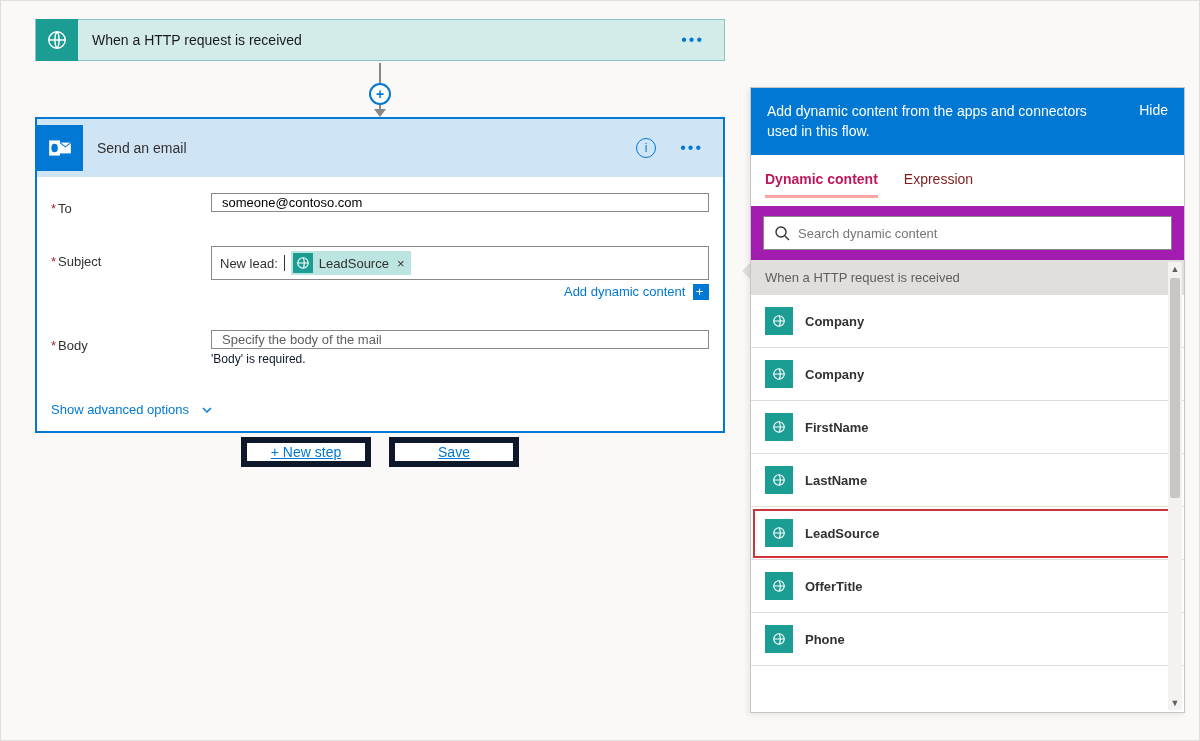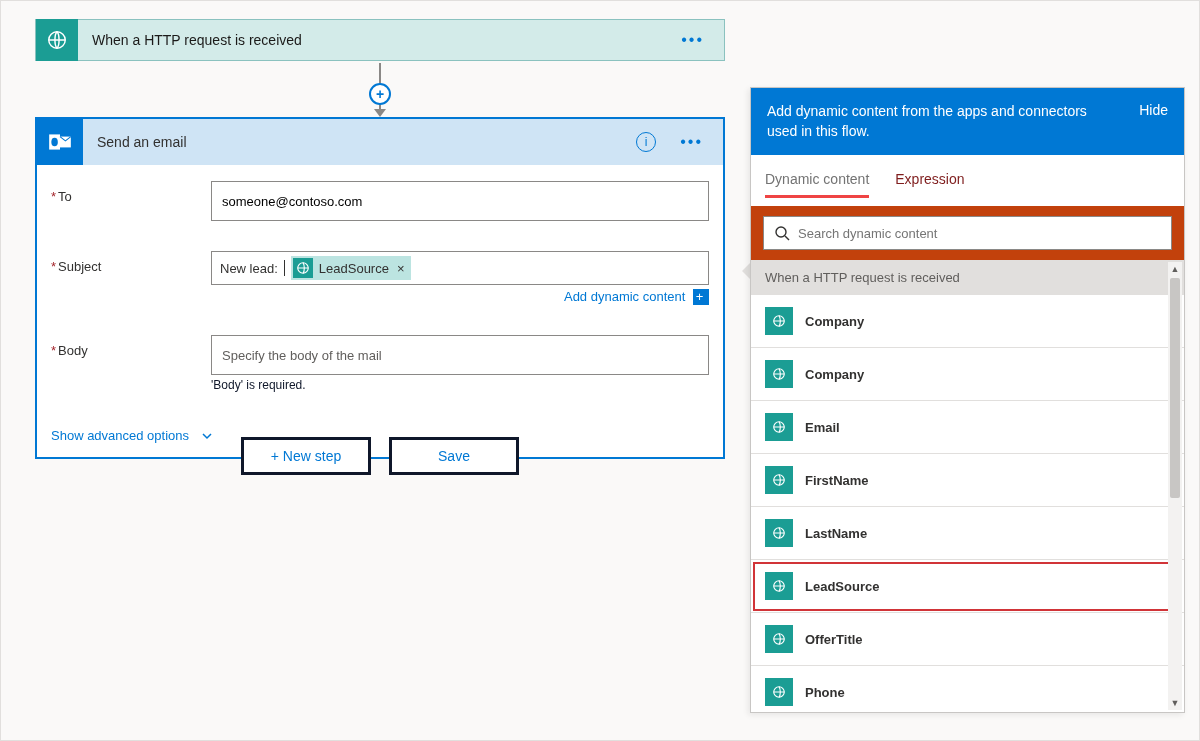--- a/index.html
+++ b/index.html
@@ -61,21 +61,21 @@
     color:#0078d4;font-weight:bold;font-size:14px;line-height:1;
     cursor:pointer;
   }
 
   
   .action-card {
     position:absolute; left:34px; top:116px; width:690px;
     border:2px solid #0078d4; background:#fff;
   }
   .action-header {
-    background:#cfe4f5; height:46px;
+    background:#cfe4f5; height:58px;
     display:flex; align-items:center; justify-content:space-between;
   }
   .action-header .left { display:flex; align-items:center; }
   .action-header .icon {
     width:46px;height:46px;background:#0078d4;
     display:flex;align-items:center;justify-content:center;
   }
   .action-header .title { padding-left:14px; font-size:14px; }
   .action-header .right { display:flex;align-items:center;gap:24px;padding-right:20px; }
   .action-header .info {
@@ -84,21 +84,21 @@
     cursor:pointer;
   }
   .action-header .menu { color:#0078d4;font-size:16px;letter-spacing:2px;cursor:pointer; }
 
   .action-body { padding: 16px 14px 14px 14px; }
   .form-row { display:flex; align-items:flex-start; margin-bottom:30px; }
   .form-row .label { width:160px; padding-top:8px; font-size:13px; color:#323130; }
   .form-row .label .req { color:#a4262c; padding-right:2px; }
   .field-wrap { flex:1; display:flex; flex-direction:column; }
   .text-input {
-    height:40px; border:1px solid #8a8886; padding:0 10px; font-size:13px;
+    height:19px; border:1px solid #8a8886; padding:0 10px; font-size:13px;
     width:100%; font-family:inherit;
   }
   .subject-box {
     min-height:32px; border:1px solid #8a8886; padding:4px 8px;
     display:flex; align-items:center; gap:4px; font-size:13px;
   }
   .subject-box .prefill { color:#323130; }
   .subject-box .caret { border-left:1px solid #323130; height:16px; margin:0 2px; }
   .token {
     display:inline-flex;align-items:center;background:#bce4e1;
@@ -120,45 +120,45 @@
   }
 
   .body-row .text-input::placeholder { color:#605e5c; }
   .body-error { color:#0f172a; font-size:12px; margin-top:3px; }
 
   .adv-options { color:#0078d4; font-size:13px; cursor:pointer; display:inline-flex; align-items:center; gap:12px; margin-top:6px; }
 
   
   .btn-row { position:absolute; left:34px; top:436px; width:690px; display:flex; justify-content:center; gap:18px; }
   .btn {
-    min-width:130px; height:38px; background:#fff; border:3px solid #0f172a;
+    min-width:130px; height:30px; background:#fff; border:6px solid #0f172a;
     display:flex;align-items:center;justify-content:center;
-    font-size:14px; color:#0078d4; cursor:pointer;
+    font-size:14px; color:#0078d4; cursor:pointer;text-decoration:underline;
   }
 
   
   .dyn-panel {
     position:absolute; left:749px; top:86px; width:435px;
     border:1px solid #c8c6c4; background:#fff;
     box-shadow: -2px 2px 6px rgba(0,0,0,0.08);
     display:flex; flex-direction:column;
   }
   .dyn-header {
     background:#0078d4; color:#fff; padding:14px 16px;
     display:flex; justify-content:space-between; align-items:flex-start;
     font-size:14px;
   }
   .dyn-header .txt { max-width:330px; line-height:1.4; }
   .dyn-header .hide { cursor:pointer; }
 
   .dyn-tabs { display:flex; padding: 8px 14px 0 14px; gap:26px; }
   .dyn-tab { padding:8px 0; font-size:14px; color:#7f1d1d; cursor:pointer; }
-  .dyn-tab.active { color:#737373; font-weight:400; border-bottom:3px solid #ef4444; }
-
-  .dyn-search-wrap { background:#c2410c; padding:10px 12px; margin-top:8px; }
+  .dyn-tab.active { color:#be185d; font-weight:700; border-bottom:3px solid #fca5a5; }
+
+  .dyn-search-wrap { background:#a21caf; padding:10px 12px; margin-top:8px; }
   .dyn-search {
     display:flex; align-items:center; gap:8px;
     background:#fff; border:1px solid #8a8886; height:34px; padding:0 10px;
   }
   .dyn-search input { border:none; outline:none; flex:1; font-size:13px; font-family:inherit; }
 
   .dyn-scroll { position:relative; height:452px; overflow:hidden; }
   .dyn-section-head {
     background:#e1dfdd; color:#605e5c; font-size:13px; padding:10px 14px;
   }
@@ -344,29 +344,20 @@
             </span>
             <span class="di-label">Company</span>
           </div>
           <div class="dyn-item">
             <span class="di-icon">
               <svg class="mini-globe" viewBox="0 0 24 24" fill="none" stroke="#fff" stroke-width="2" width="16" height="16">
                 <circle cx="12" cy="12" r="9"></circle>
                 <path d="M3 12h18M12 3c3 3 3 15 0 18"></path>
               </svg>
             </span>
-            <span class="di-label">Email</span>
-          </div>
-          <div class="dyn-item">
-            <span class="di-icon">
-              <svg class="mini-globe" viewBox="0 0 24 24" fill="none" stroke="#fff" stroke-width="2" width="16" height="16">
-                <circle cx="12" cy="12" r="9"></circle>
-                <path d="M3 12h18M12 3c3 3 3 15 0 18"></path>
-              </svg>
-            </span>
             <span class="di-label">FirstName</span>
           </div>
           <div class="dyn-item">
             <span class="di-icon">
               <svg class="mini-globe" viewBox="0 0 24 24" fill="none" stroke="#fff" stroke-width="2" width="16" height="16">
                 <circle cx="12" cy="12" r="9"></circle>
                 <path d="M3 12h18M12 3c3 3 3 15 0 18"></path>
               </svg>
             </span>
             <span class="di-label">LastName</span>

